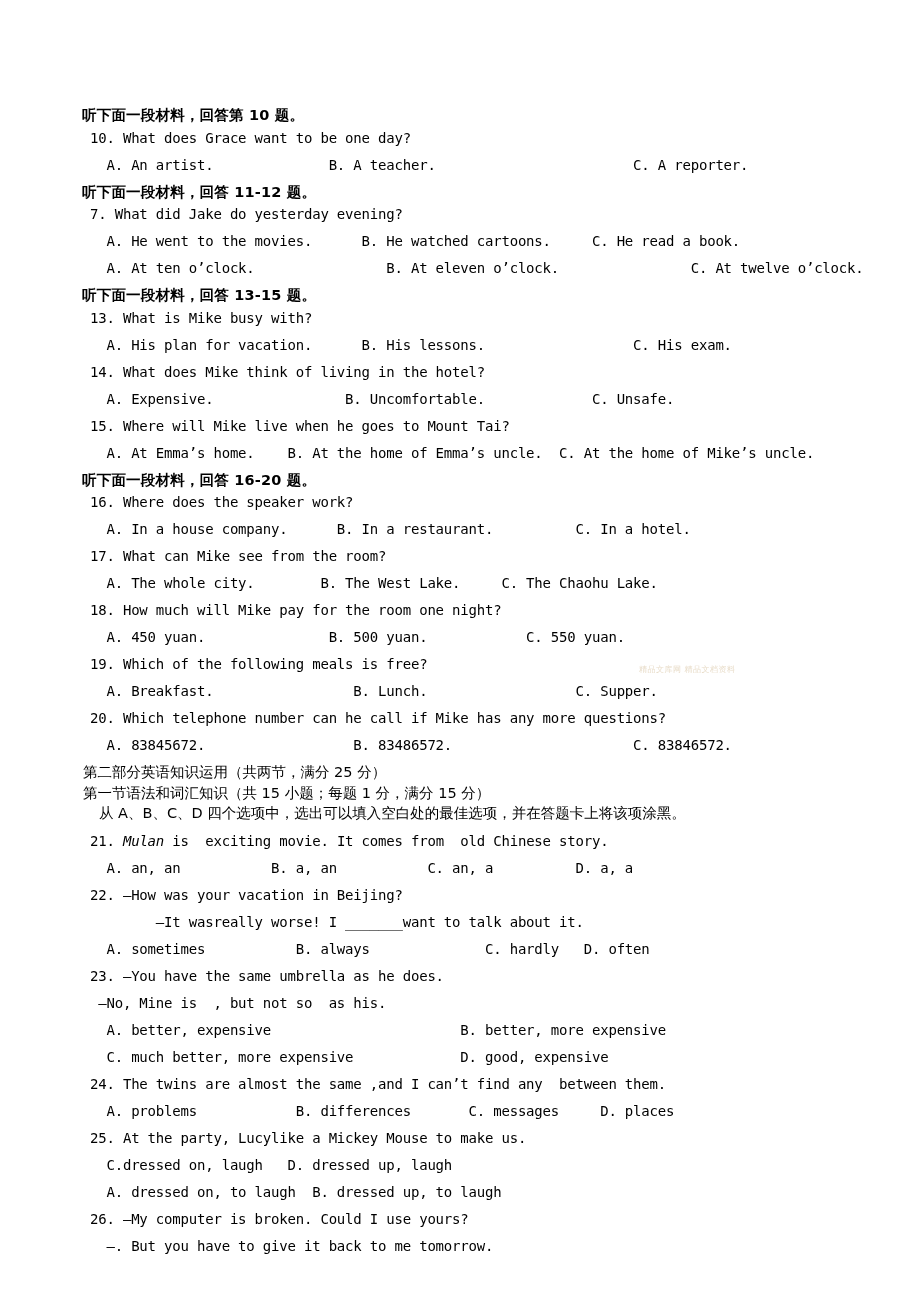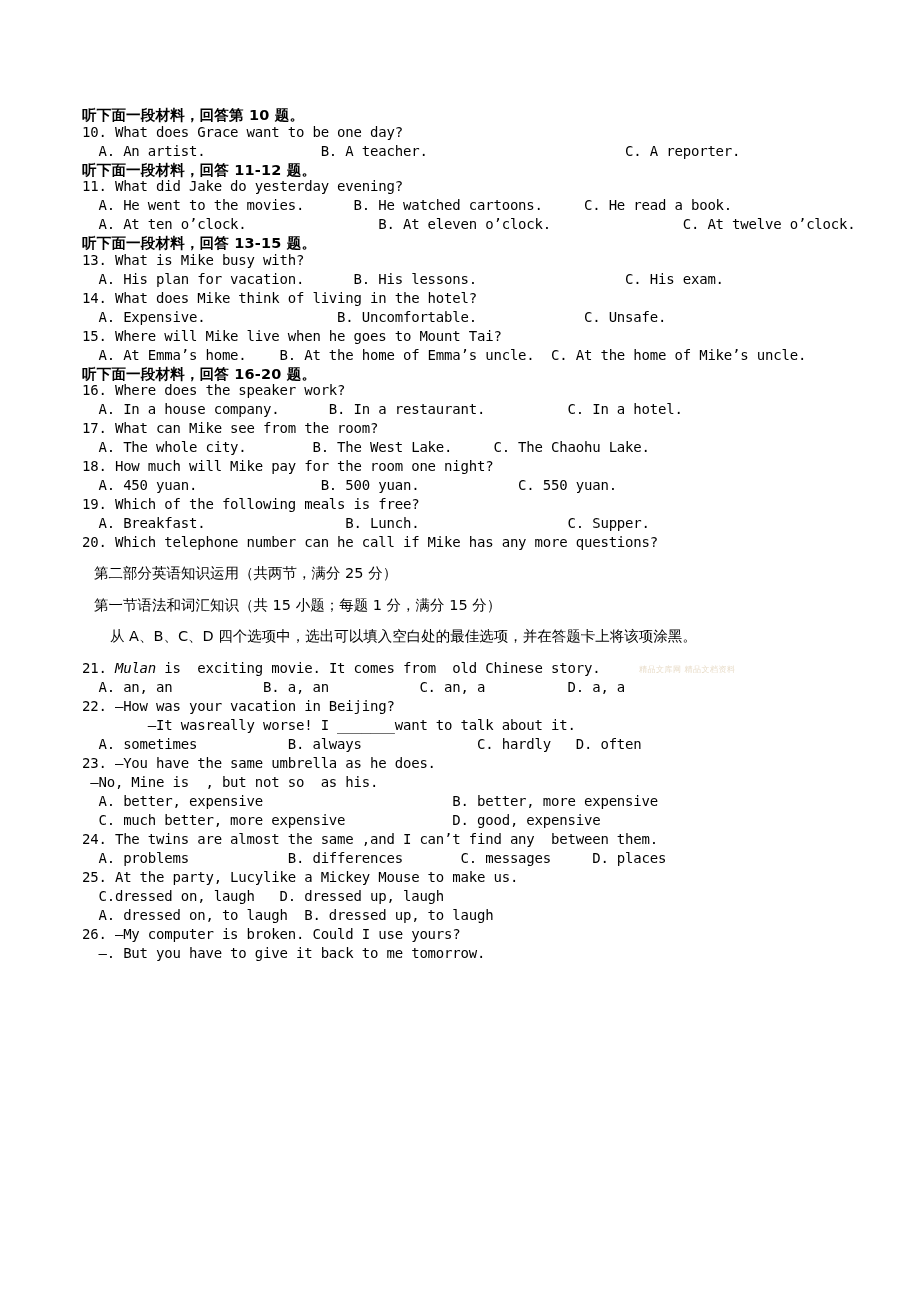--- a/index.html
+++ b/index.html
@@ -30,28 +30,28 @@
     font-size: 14.5px;
     margin: 0 0 2px 0;
     letter-spacing: 0.2px;
   }
   .mono {
     font-family: "DejaVu Sans Mono", monospace;
     font-size: 14px;
     letter-spacing: -0.2px;
   }
   .q {
-    margin: 0;
+    margin: 8px;
     padding: 0 0 5px 0;
     white-space: pre;
   }
   .sec-cn {
     font-family: "DejaVu Sans", sans-serif;
     font-size: 14.5px;
-    margin: 12px;
+    margin: 1px;
     padding: 0 0 5px 0;
     white-space: pre;
   }
   .sec-cn.ind {
     padding-left: 16px;
   }
   .it {
     font-style: italic;
   }
   .watermark {
@@ -72,21 +72,21 @@
 <body>
 
 <div class="page">
   <div class="doc">
 
     <div class="cn-head">听下面一段材料，回答第 10 题。</div>
     <div class="q mono">10. What does Grace want to be one day?</div>
     <div class="q mono">  A. An artist.              B. A teacher.                        C. A reporter.</div>
 
     <div class="cn-head">听下面一段材料，回答 11-12 题。</div>
-    <div class="q mono">11. What did Jake do yesterday evening?</div>
+    <div class="q mono">7. What did Jake do yesterday evening?</div>
     <div class="q mono">  A. He went to the movies.      B. He watched cartoons.     C. He read a book.</div>
     <div class="q mono">  A. At ten o’clock.                B. At eleven o’clock.                C. At twelve o’clock.</div>
 
     <div class="cn-head">听下面一段材料，回答 13-15 题。</div>
     <div class="q mono">13. What is Mike busy with?</div>
     <div class="q mono">  A. His plan for vacation.      B. His lessons.                  C. His exam.</div>
     <div class="q mono">14. What does Mike think of living in the hotel?</div>
     <div class="q mono">  A. Expensive.                B. Uncomfortable.             C. Unsafe.</div>
     <div class="q mono">15. Where will Mike live when he goes to Mount Tai?</div>
     <div class="q mono">  A. At Emma’s home.    B. At the home of Emma’s uncle.  C. At the home of Mike’s uncle.</div>
@@ -94,20 +94,21 @@
     <div class="cn-head">听下面一段材料，回答 16-20 题。</div>
     <div class="q mono">16. Where does the speaker work?</div>
     <div class="q mono">  A. In a house company.      B. In a restaurant.          C. In a hotel.</div>
     <div class="q mono">17. What can Mike see from the room?</div>
     <div class="q mono">  A. The whole city.        B. The West Lake.     C. The Chaohu Lake.</div>
     <div class="q mono">18. How much will Mike pay for the room one night?</div>
     <div class="q mono">  A. 450 yuan.               B. 500 yuan.            C. 550 yuan.</div>
     <div class="q mono">19. Which of the following meals is free?</div>
     <div class="q mono">  A. Breakfast.                 B. Lunch.                  C. Supper.</div>
     <div class="q mono">20. Which telephone number can he call if Mike has any more questions?</div>
+    <div class="q mono">  A. 83845672.                  B. 83486572.                      C. 83846572.</div>
 
     <div class="sec-cn">第二部分英语知识运用（共两节，满分 25 分）</div>
     <div class="sec-cn">第一节语法和词汇知识（共 15 小题；每题 1 分，满分 15 分）</div>
     <div class="sec-cn ind">从 A、B、C、D 四个选项中，选出可以填入空白处的最佳选项，并在答题卡上将该项涂黑。</div>
 
     <div class="q mono"><span class="blk">21. </span><span class="it">Mulan</span><span class="blk"> is  exciting movie. It comes from  old Chinese story.</span></div>
     <div class="q mono">  A. an, an           B. a, an           C. an, a          D. a, a</div>
 
     <div class="q mono">22. —How was your vacation in Beijing?</div>
     <div class="q mono">        —It wasreally worse! I _______want to talk about it.</div>

